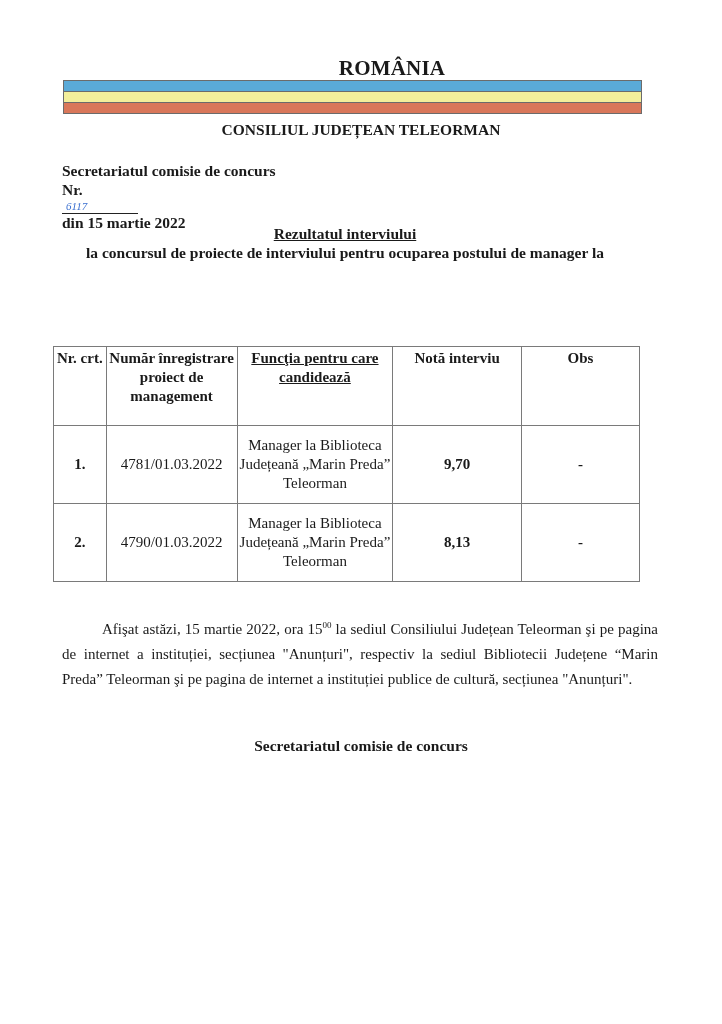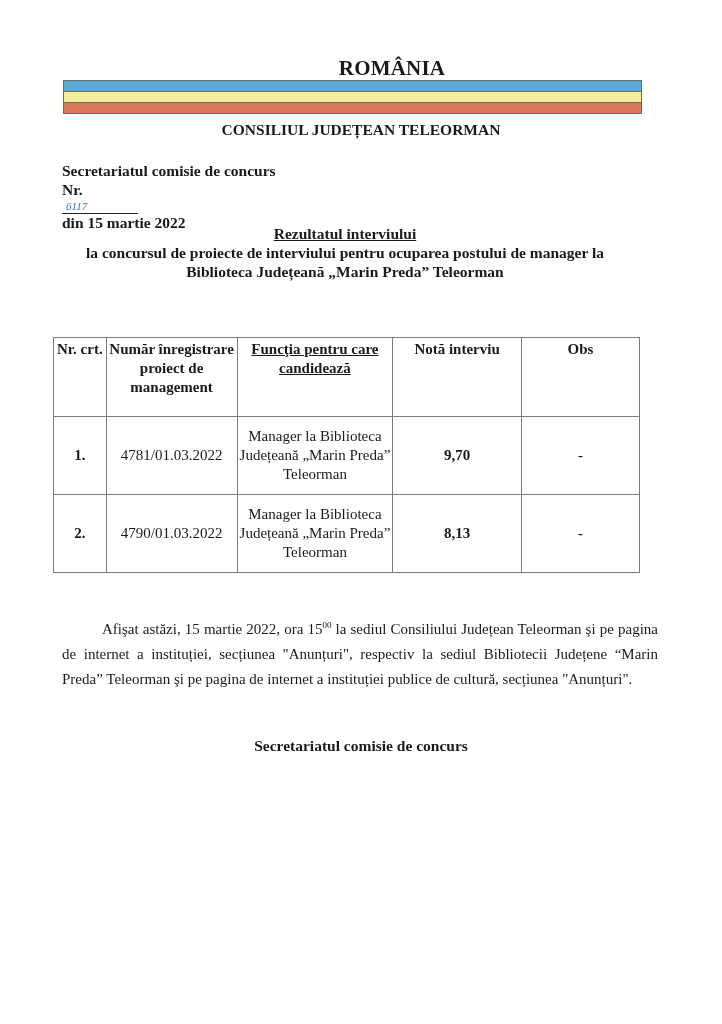--- a/index.html
+++ b/index.html
@@ -15,21 +15,21 @@
   .s-blue { background: #5aaad8; }
   .s-yellow { background: #f3ef9b; }
   .s-red { background: #d9775a; }
   .council { left: 0; width: 722px; top: 121px; text-align: center; font-weight: bold; font-size: 15.5px; }
   .sec-label { left: 62px; top: 162px; font-weight: bold; font-size: 15.5px; }
   .nr-line { left: 62px; top: 181px; font-weight: bold; font-size: 15.5px; display: flex; align-items: baseline; flex-direction: column; }
   .nr-handwritten { display: inline-block; width: 72px; border-bottom: 1.2px solid #222; color: #3a6fd0; font-weight: normal; font-family: Liberation Serif, serif; font-size: 11px; font-style: italic; padding-left: 4px; line-height: 14px; }
   .heading-block { left: 24px; width: 642px; top: 224px; text-align: center; font-weight: bold; font-size: 15.5px; line-height: 19px; }
   .heading-block .under { text-decoration: underline; }
   table.results {
-    position: absolute; left: 53px; top: 337px; width: 587px; border-collapse: collapse;
+    position: absolute; left: 53px; top: 346px; width: 587px; border-collapse: collapse;
     font-size: 15px; line-height: 19px;
   }
   table.results th, table.results td { border: 1px solid #7a7a7a; text-align: center; padding: 0 2px; }
   table.results th { font-weight: bold; vertical-align: top; padding-top: 2px; height: 76px; }
   table.results td { vertical-align: middle; height: 77px; }
   .col1 { width: 50px; } .col2 { width: 128px; } .col3 { width: 158px; text-decoration: underline; } .col4 { width: 130px; } .col5 { width: 121px; }
   .bold { font-weight: bold; }
   .announce { left: 62px; width: 596px; top: 613px; font-size: 15px; line-height: 25px; text-align: justify; }
   .announce .indent { display: inline-block; width: 40px; }
   .announce sup { font-size: 9px; }
@@ -51,21 +51,20 @@
 <div class="abs sec-label">Secretariatul comisie de concurs</div>
 <div class="abs nr-line">
   <span>Nr.</span>
   <span class="nr-handwritten">6117</span>
   <span>din 15 martie 2022</span>
 </div>
 
 <div class="abs heading-block">
   <div class="under">Rezultatul interviului</div>
   <div>la concursul de proiecte de interviului pentru ocuparea postului de manager la</div>
-  <div>Biblioteca Județeană „Marin Preda” Teleorman</div>
 </div>
 
 <table class="results">
   <thead>
     <tr>
       <th class="col1">Nr. crt.</th>
       <th class="col2">Număr înregistrare proiect de management</th>
       <th class="col3">Funcţia pentru care candidează</th>
       <th class="col4">Notă interviu</th>
       <th class="col5">Obs</th>

